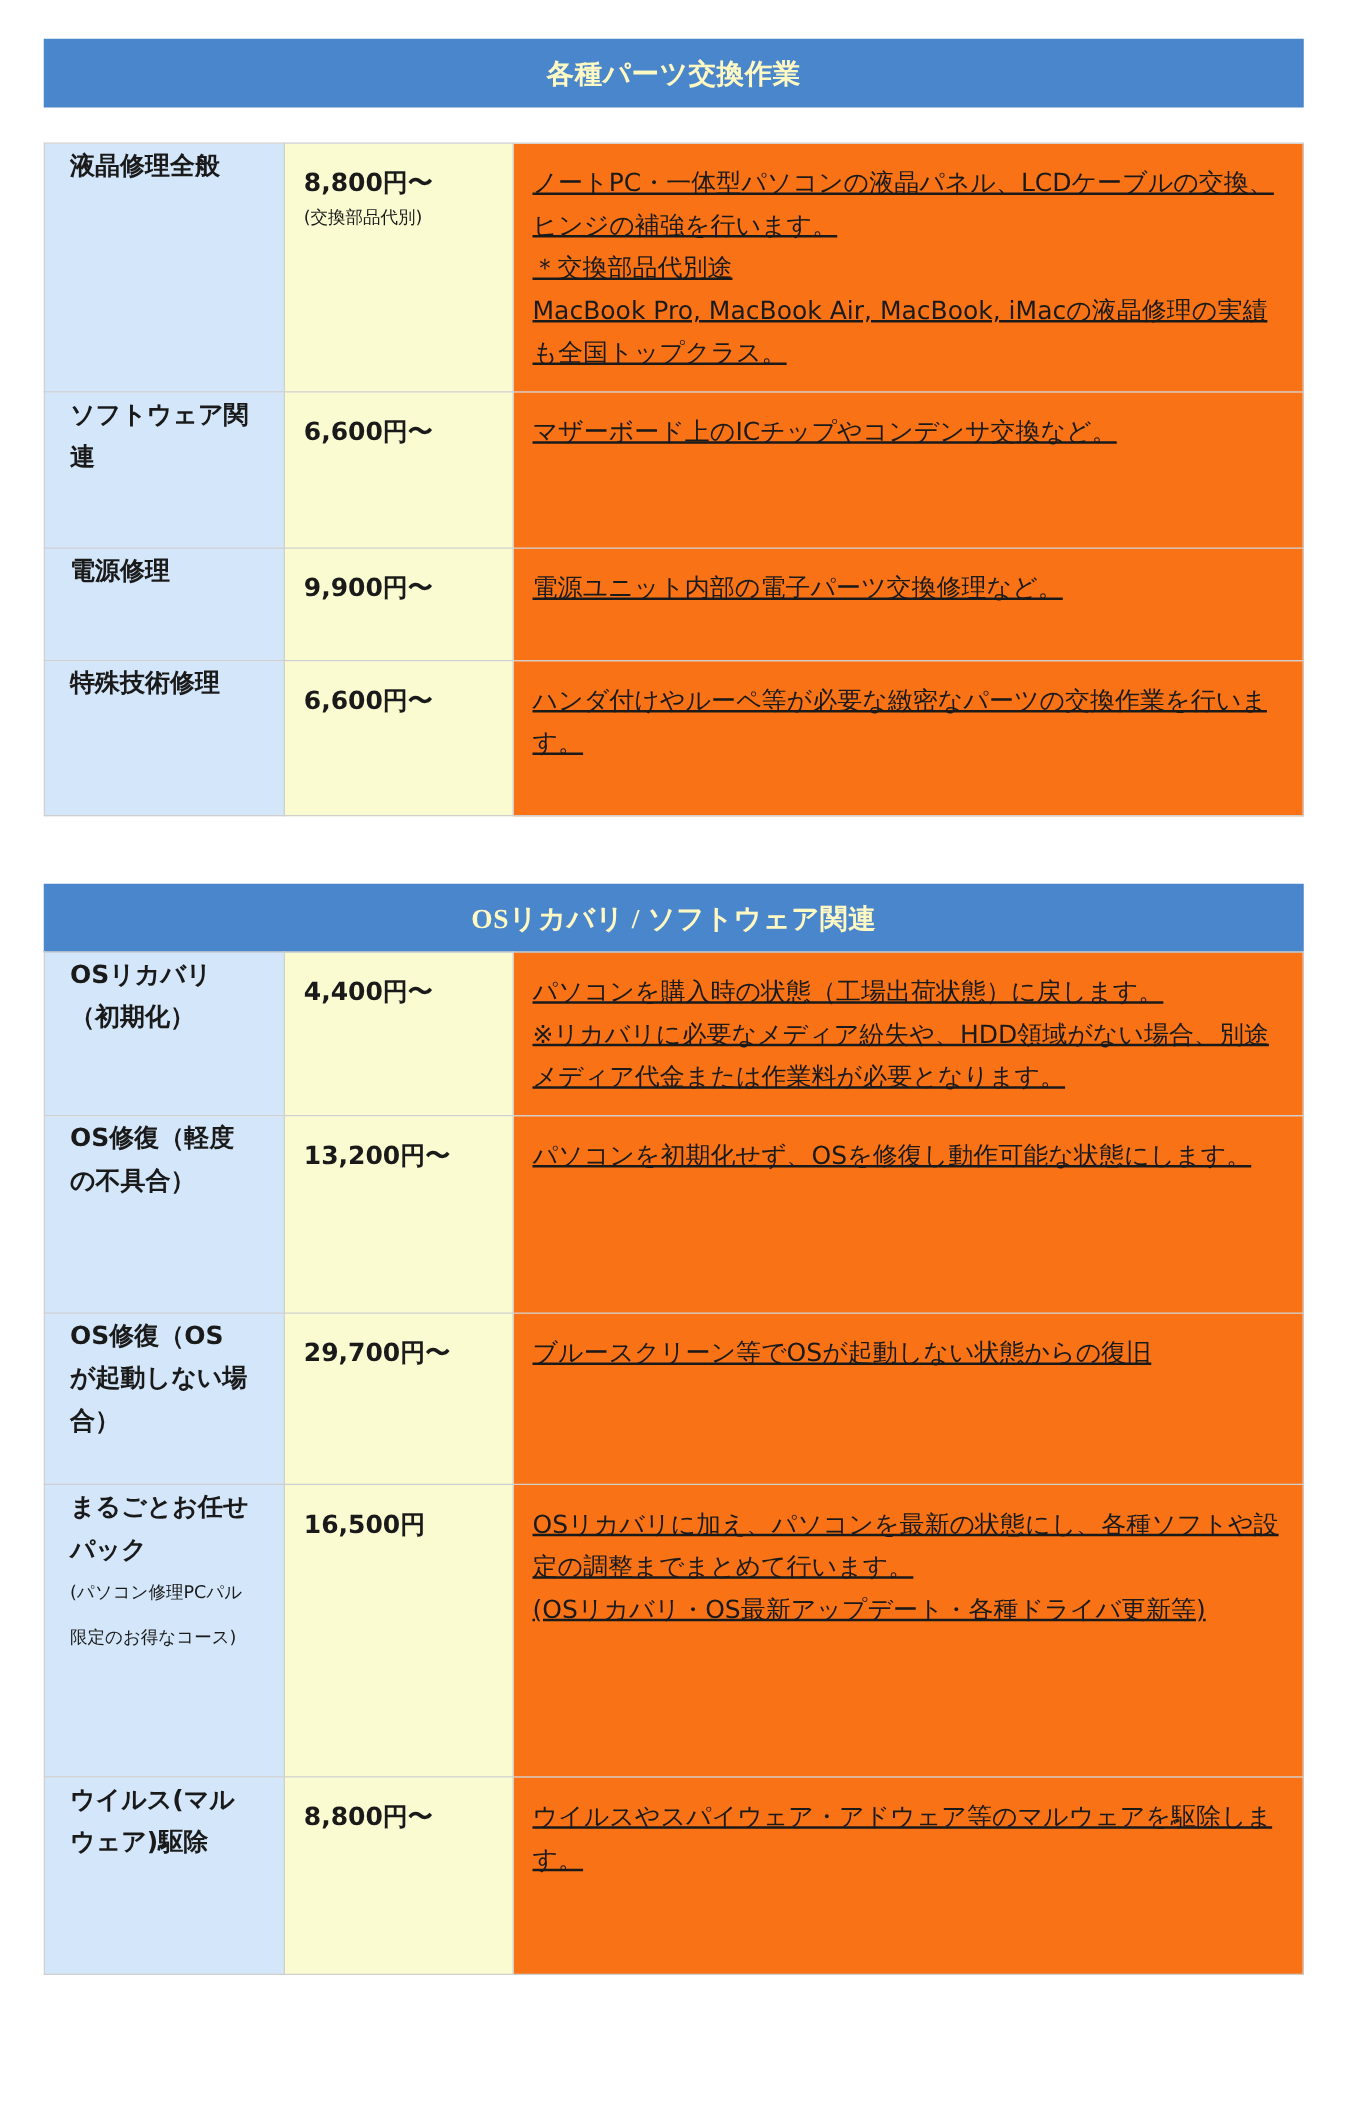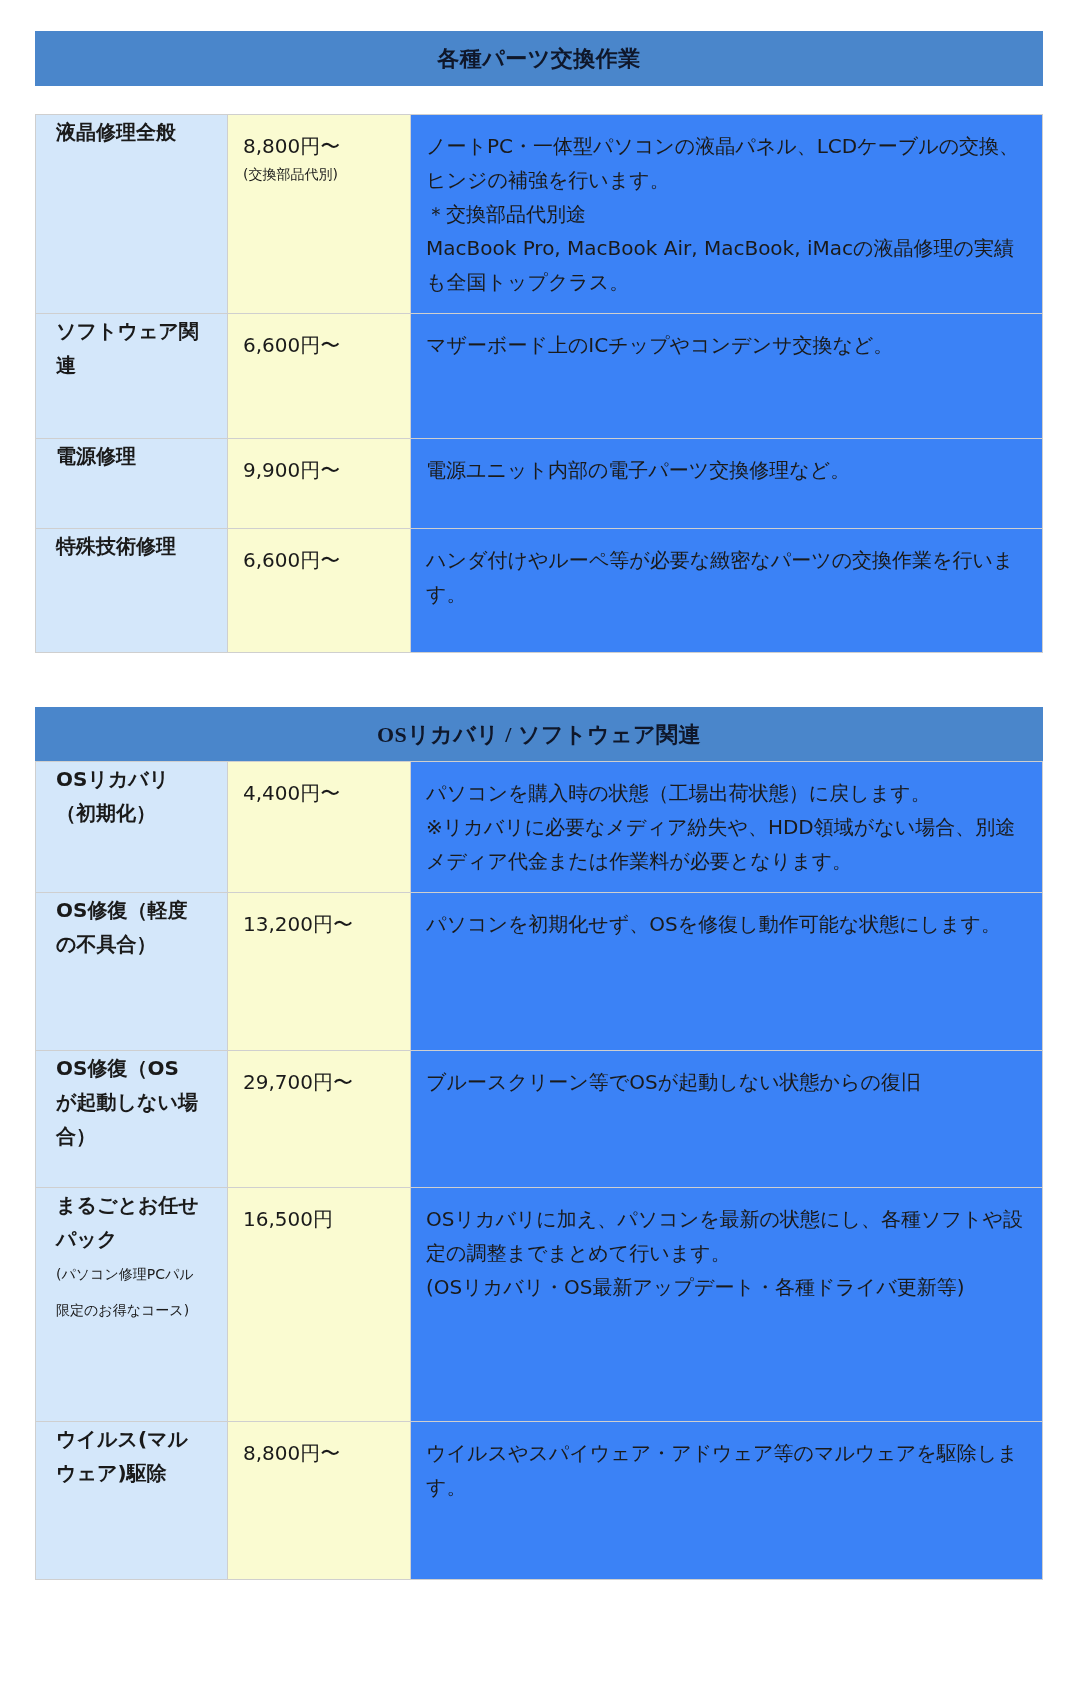--- a/index.html
+++ b/index.html
@@ -3,47 +3,47 @@
   <meta charset="utf-8">
   <style>
     html, body { margin: 0; padding: 0; background: #ffffff; }
     body {
       width: 1086px; height: 1702px; position: relative; overflow: hidden;
       font-family: "DejaVu Sans", "Liberation Sans", sans-serif;
       color: #1a1a1a;
     }
     .section-header {
       position: absolute; left: 35px; width: 1008px; height: 55px;
-      background: #4a86cb; color: #0f172a;
+      background: #4a86cb; color: #fef9c3;
       font-weight: bold; font-size: 22px;
       display: flex; align-items: center; justify-content: center;
       letter-spacing: 0.5px;
     }
     .price-table {
       position: absolute; left: 35px; width: 1008px;
       border-collapse: collapse; table-layout: fixed;
     }
     .price-table td {
       border: 1px solid #cfcfcf; vertical-align: top; padding: 0;
     }
     .col-name { width: 191px; background: #d4e7fa; }
     .col-price { width: 182px; background: #fafbd1; }
-    .col-desc { background: #3b82f6; }
+    .col-desc { background: #f97316; text-decoration: underline; }
     .name-wrap {
       height: 100%; display: flex; align-items: center;
       padding: 0 28px 0 20px; box-sizing: border-box;
     }
     .name-text {
       font-weight: bold; font-size: 20px; line-height: 34px;
     }
     .name-note {
       display: block; font-weight: normal; font-size: 14px; line-height: 36px;
     }
     .price-text {
-      padding: 18px 14px 0 15px; font-weight: normal; font-size: 20px; line-height: 26px;
+      padding: 18px 14px 0 15px; font-weight: bold; font-size: 20px; line-height: 26px;
     }
     .price-note {
       padding: 4px 14px 0 15px; font-size: 14px; line-height: 22px;
     }
     .desc-text {
       padding: 14px 14px 14px 15px; font-size: 20px; line-height: 34px;
       white-space: pre-line;
     }
   </style>
 </head>

